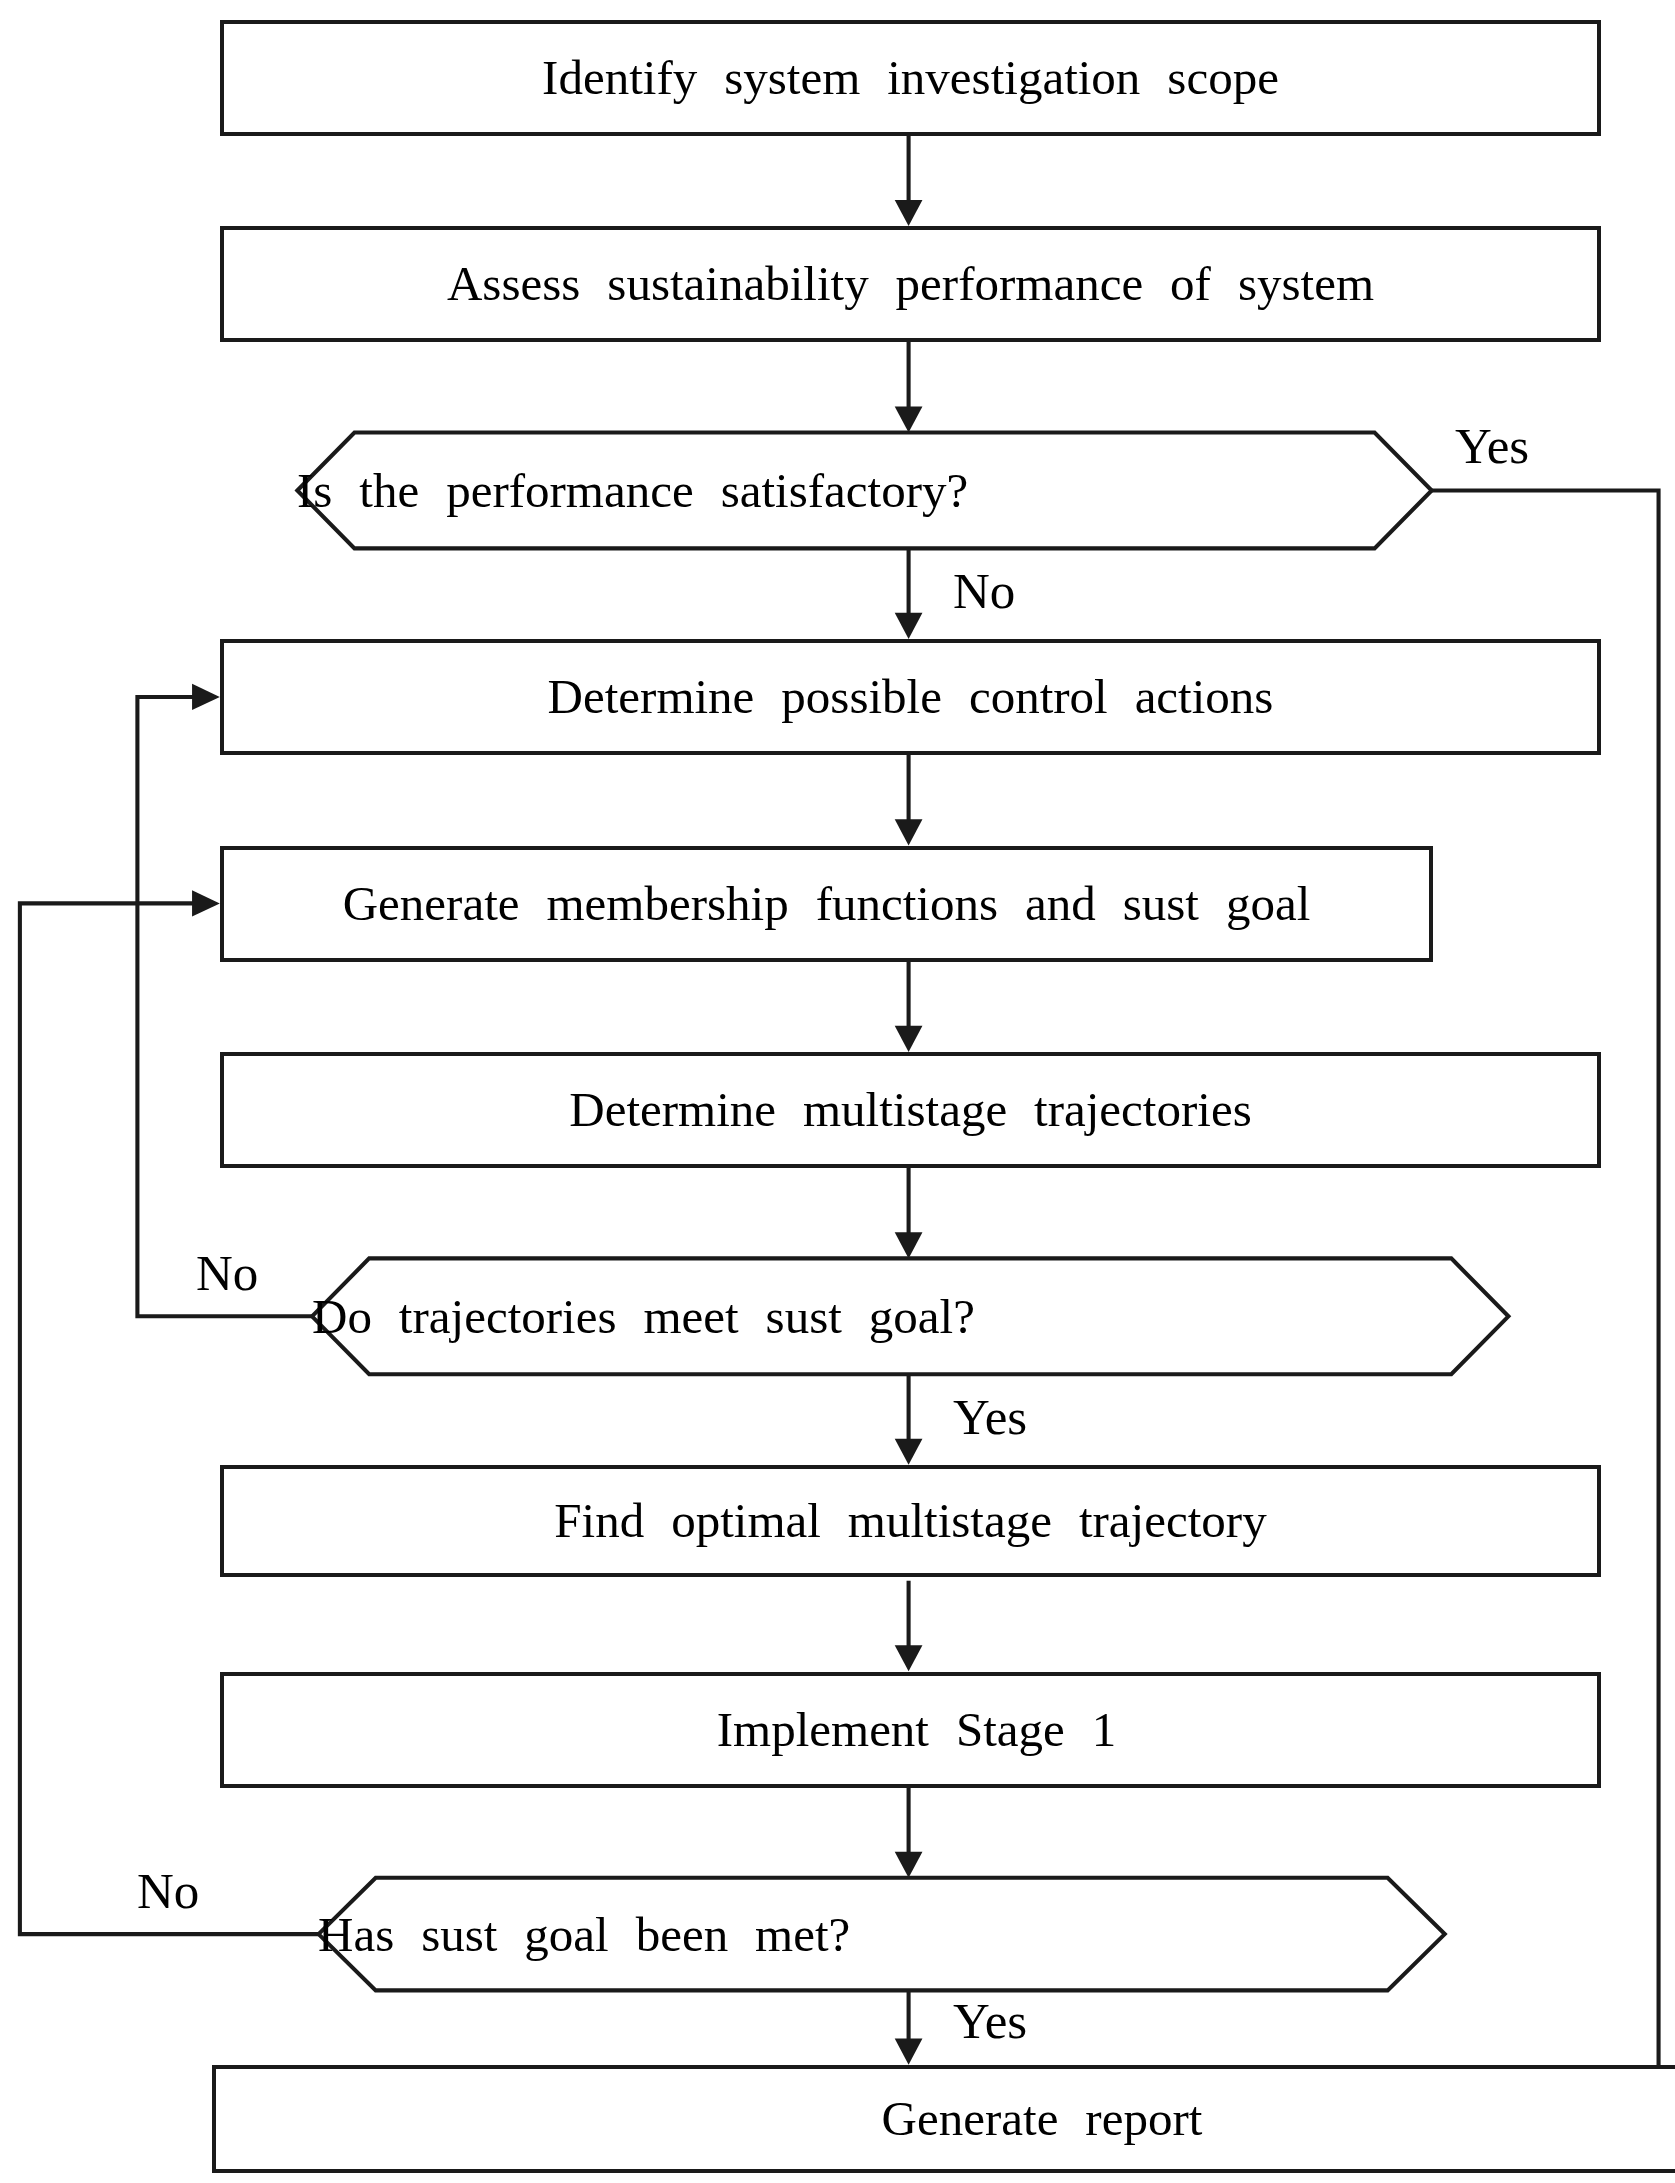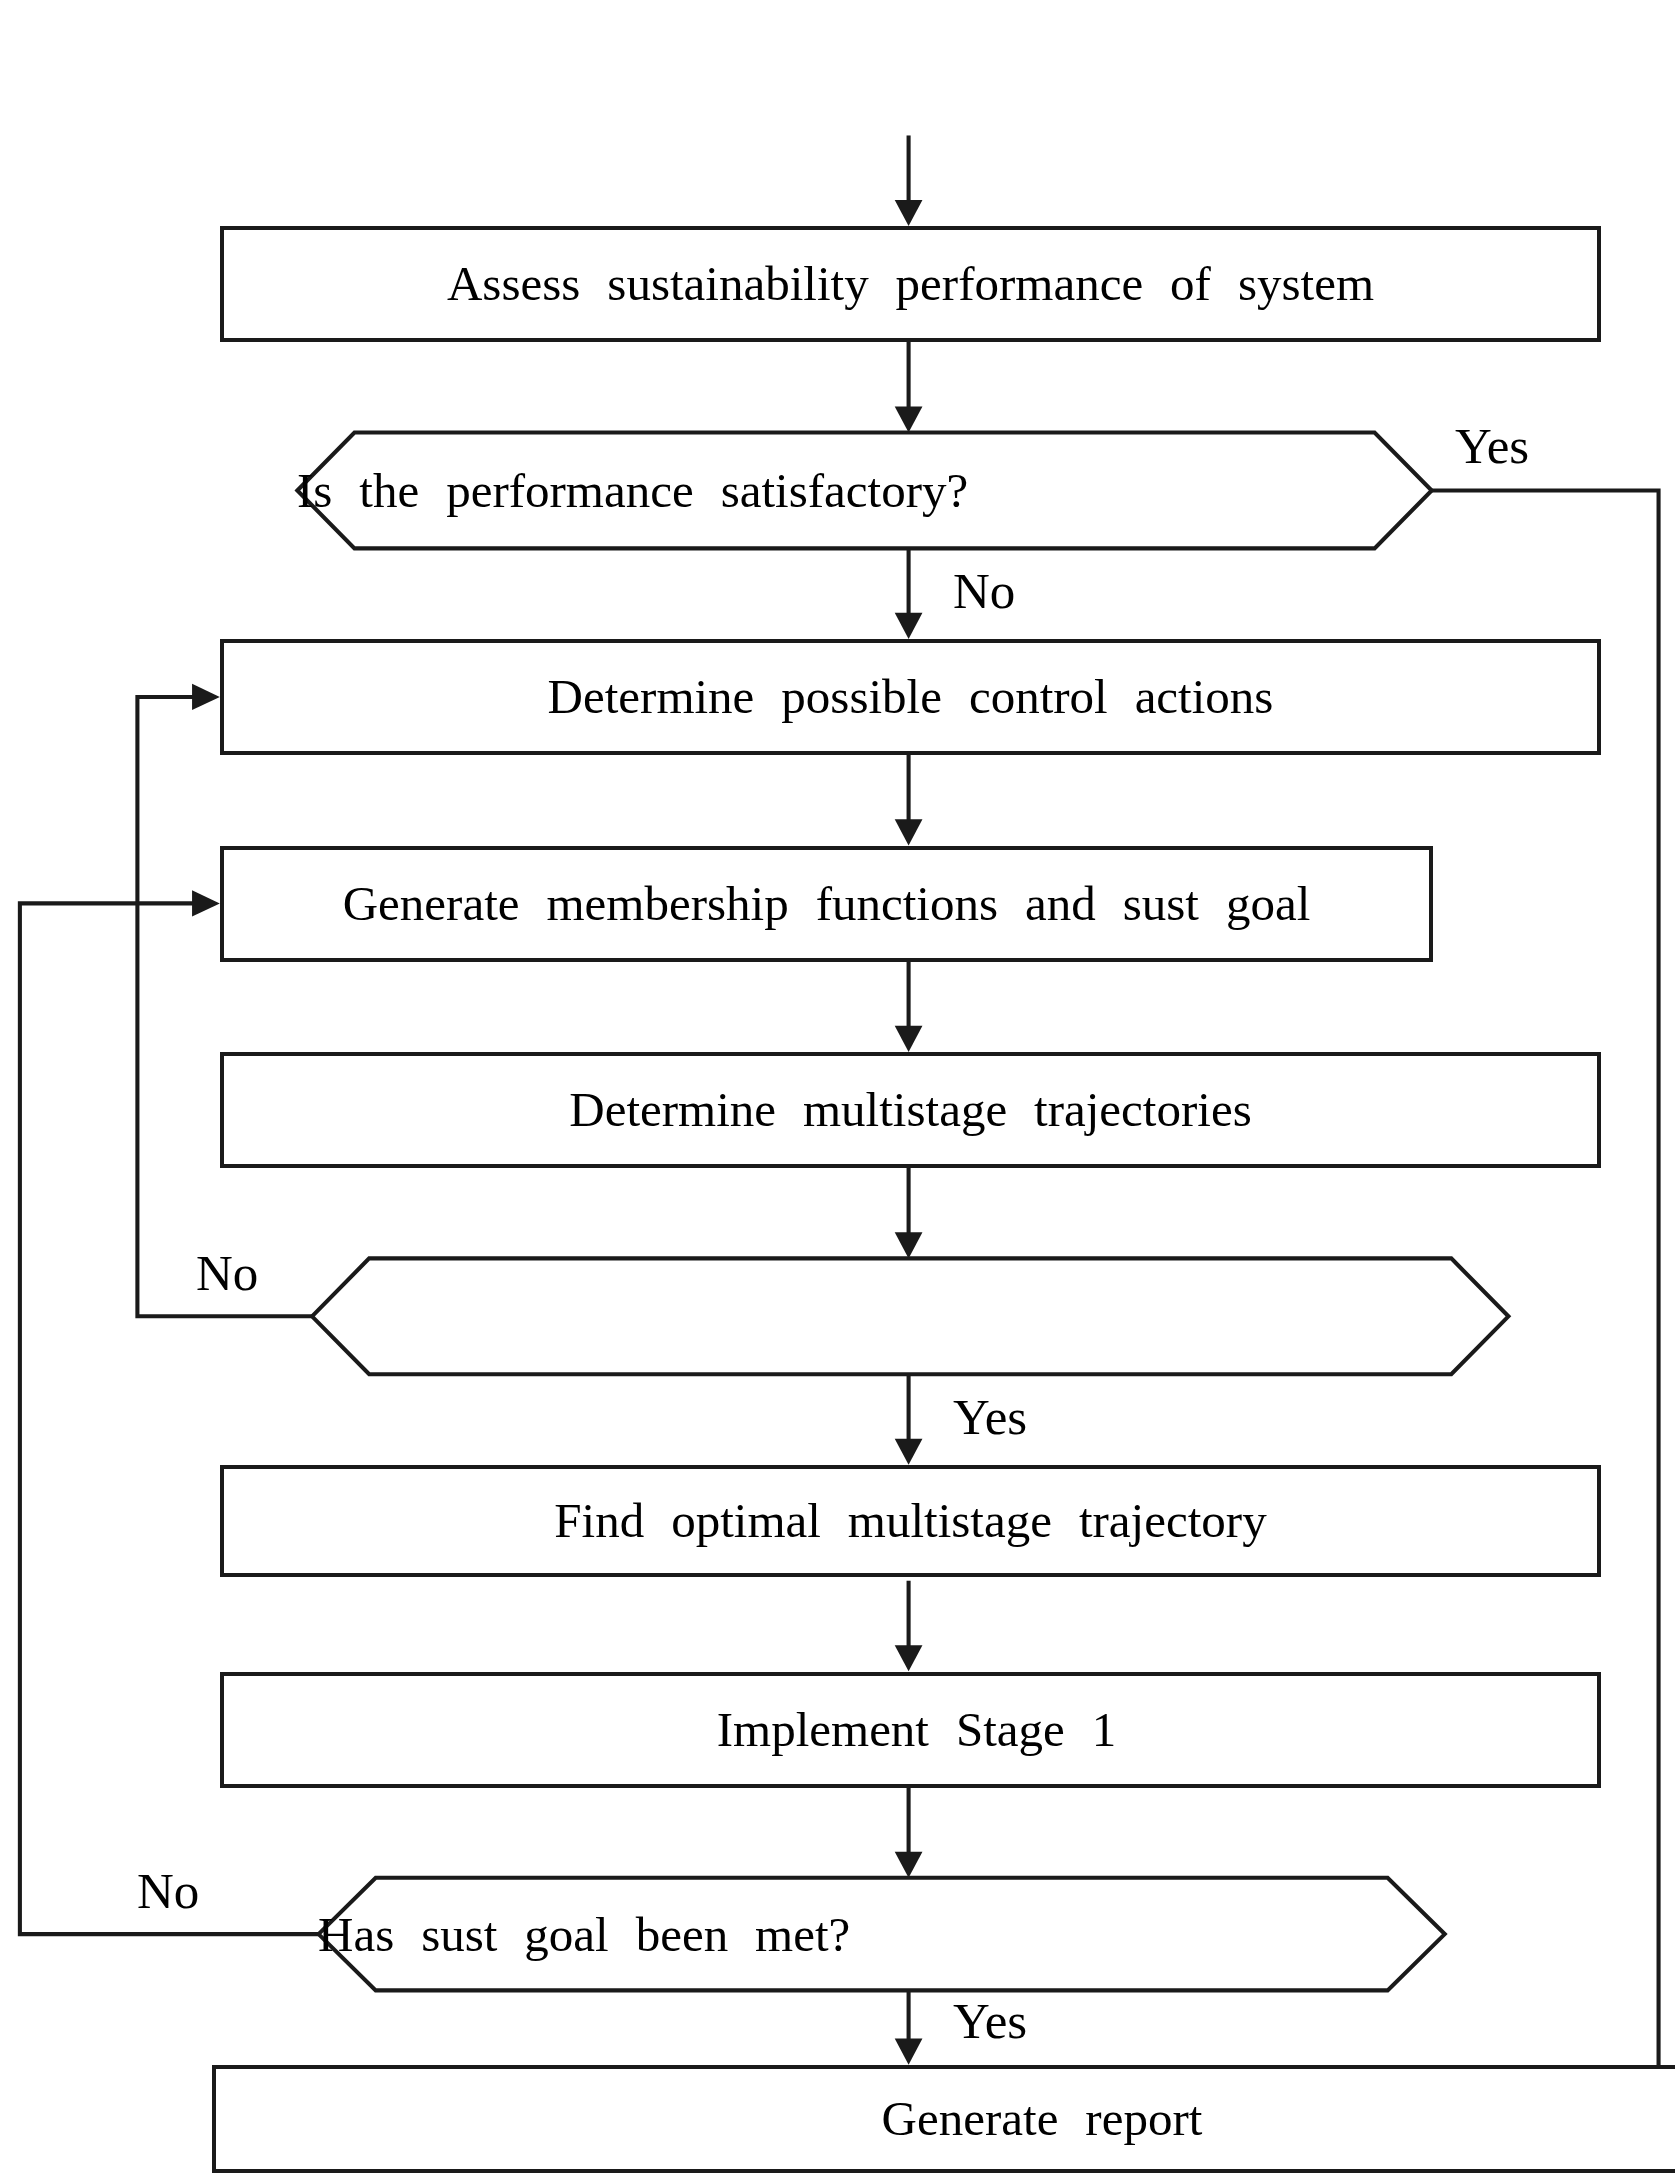--- a/index.html
+++ b/index.html
@@ -109,20 +109,23 @@
     <polygon class="arrowhead" points="235,838 235,870 269,854"></polygon>
 
     <polyline points="390,2370 24,2370 24,1107 237,1107"></polyline>
     <polygon class="arrowhead" points="235,1091 235,1123 269,1107"></polygon>
 
     <polygon class="hex" points="364,601 434,530 1684,530 1754,601 1684,672 434,672"></polygon>
     <polygon class="hex" points="382,1613 452,1542 1778,1542 1848,1613 1778,1684 452,1684"></polygon>
     <polygon class="hex" points="390,2370 460,2301 1700,2301 1770,2370 1700,2439 460,2439"></polygon>
   </svg>
 
+  <div class="node" style="left:220px; top:19.6px; width:1381px; height:116px;">
+    <span>Identify system investigation scope</span>
+  </div>
 
   <div class="node" style="left:220px; top:226px; width:1381px; height:116px;">
     <span>Assess sustainability performance of system</span>
   </div>
 
   <div class="hex-label" style="left:297px; top:433px; width:1134px; height:116px;">
     <span>Is the performance satisfactory?</span>
   </div>
 
   <div class="node" style="left:220px; top:639px; width:1381px; height:116px;">
@@ -130,20 +133,23 @@
   </div>
 
   <div class="node" style="left:220px; top:846px; width:1213px; height:116px;">
     <span>Generate membership functions and sust goal</span>
   </div>
 
   <div class="node" style="left:220px; top:1052px; width:1381px; height:116px;">
     <span>Determine multistage trajectories</span>
   </div>
 
+  <div class="hex-label" style="left:312px; top:1259px; width:1197px; height:116px;">
+    <span>Do trajectories meet sust goal?</span>
+  </div>
 
   <div class="node" style="left:220px; top:1465px; width:1381px; height:112px;text-align:right;">
     <span>Find optimal multistage trajectory</span>
   </div>
 
   <div class="node" style="left:220px; top:1672px; width:1381px; height:116px;padding-left:12px;">
     <span>Implement Stage 1</span>
   </div>
 
   <div class="hex-label" style="left:318px; top:1878px; width:1126px; height:113px;">

